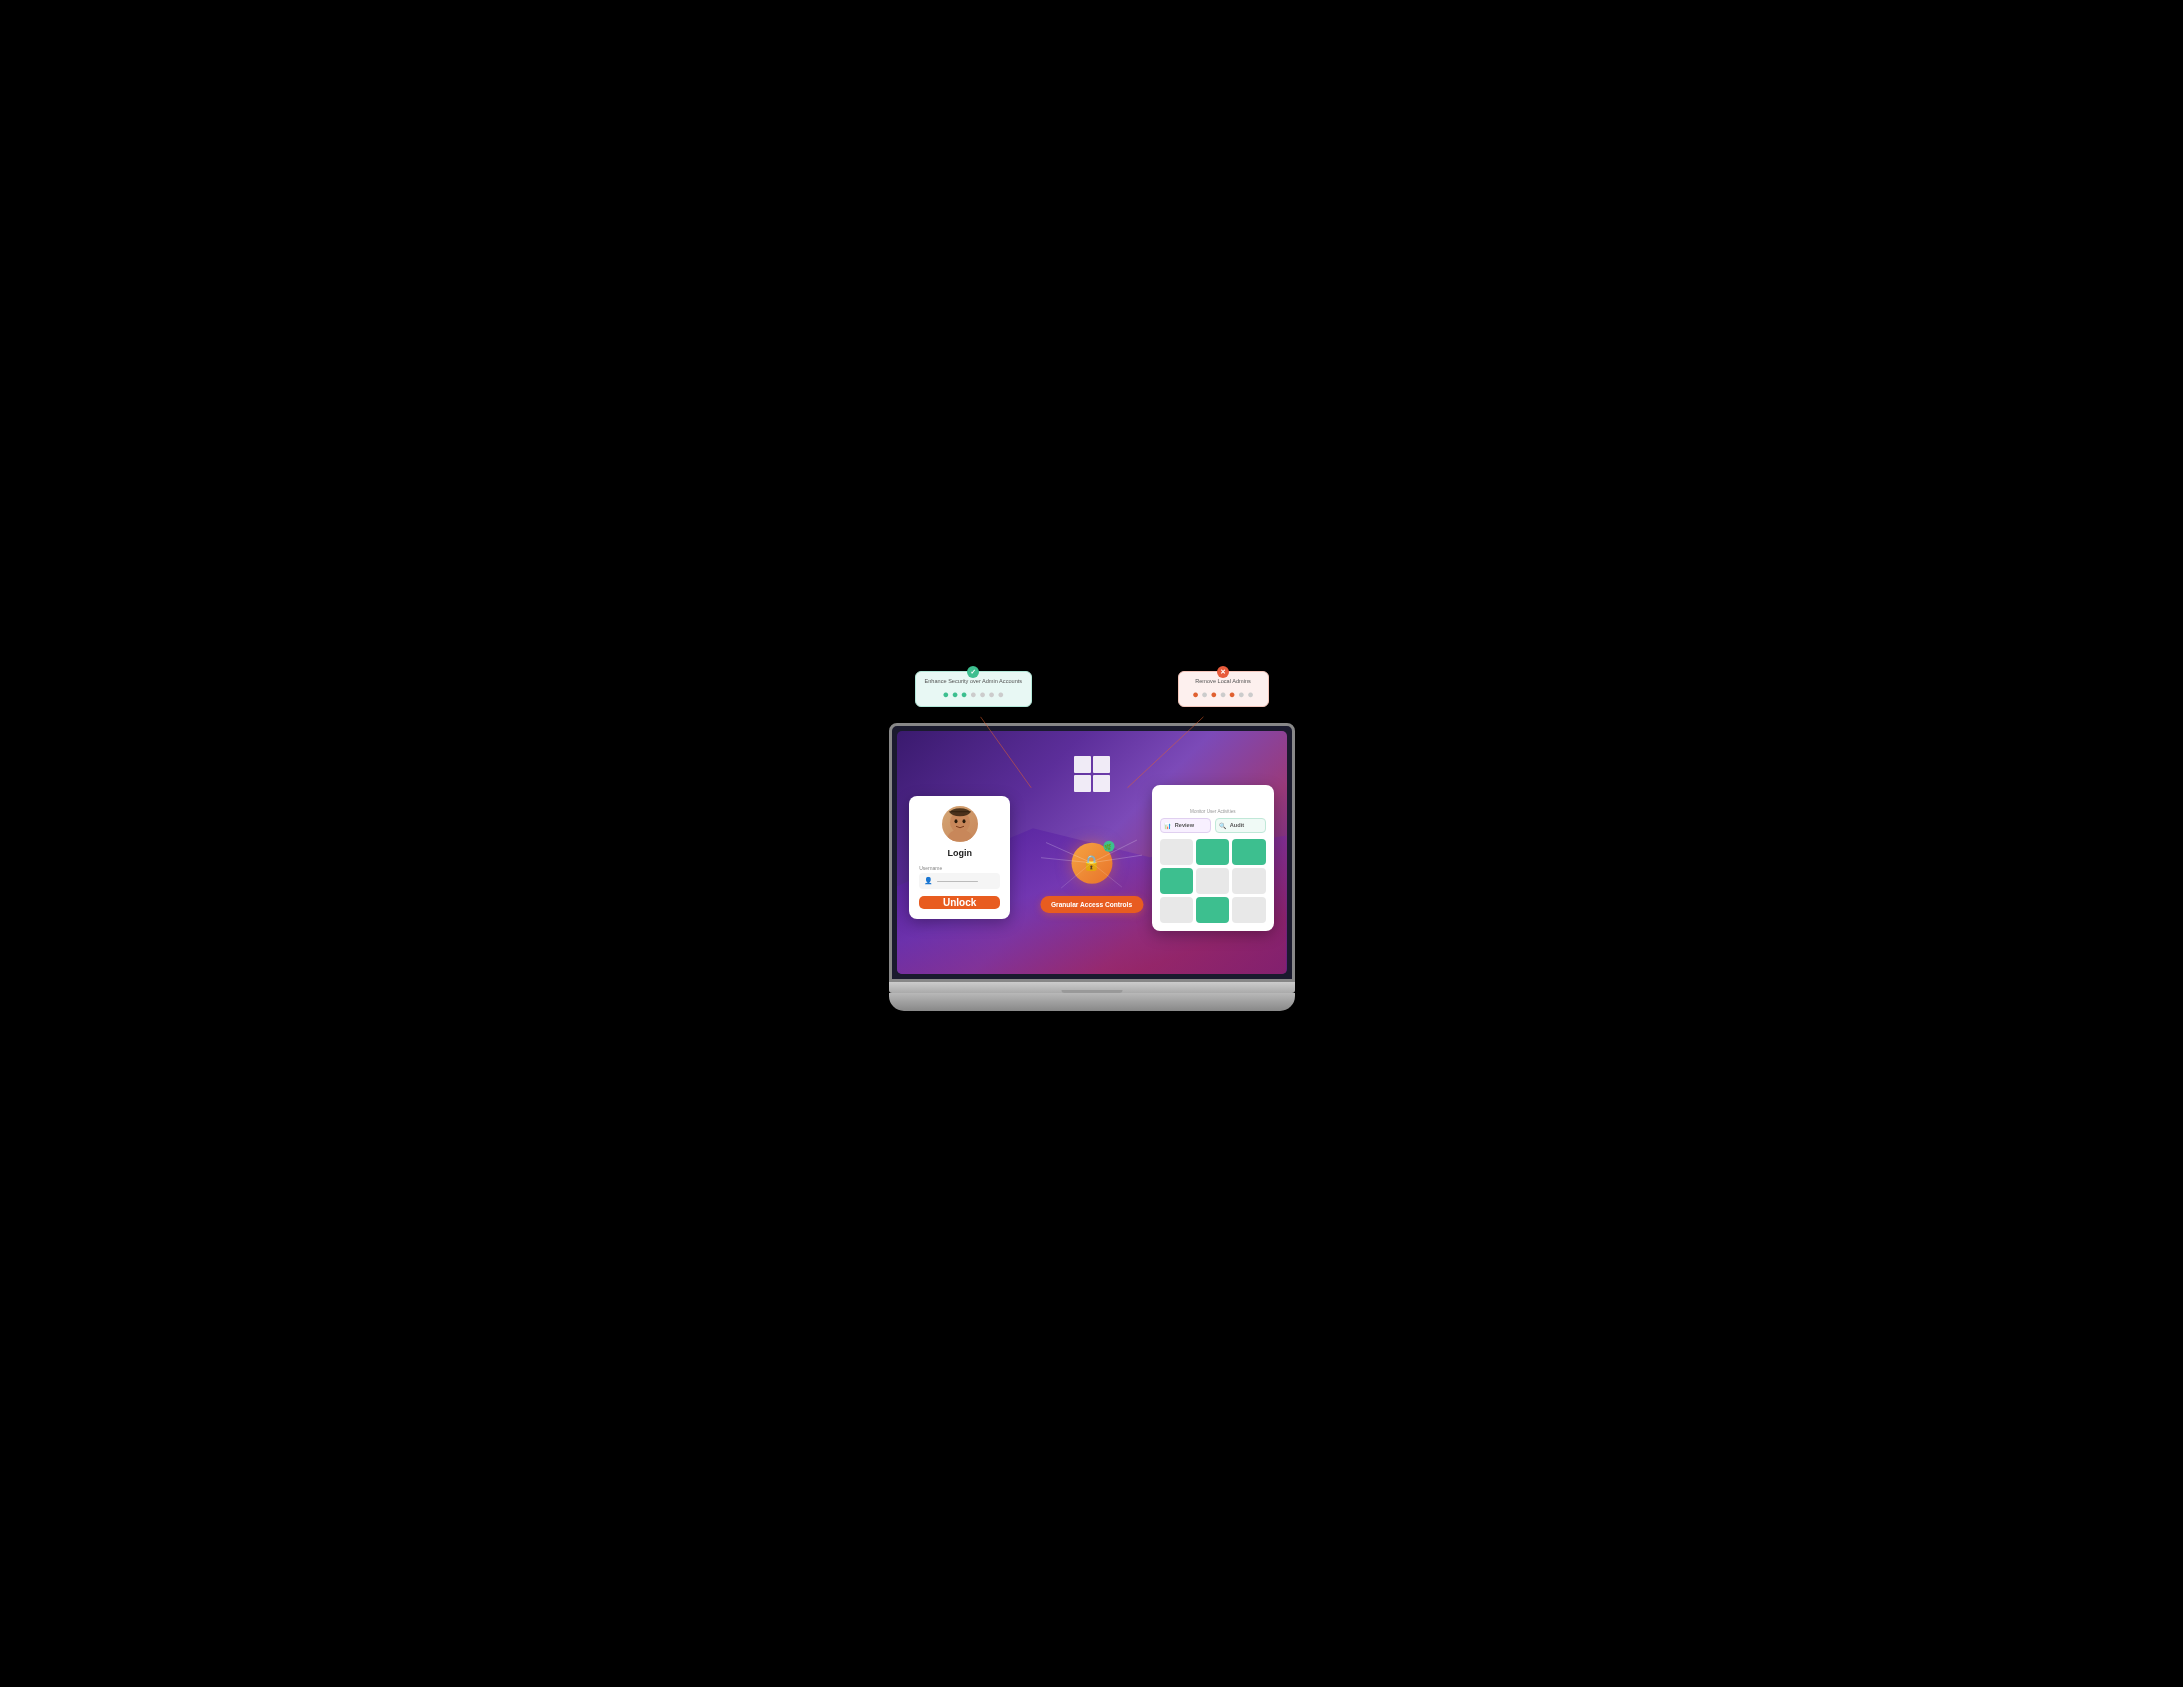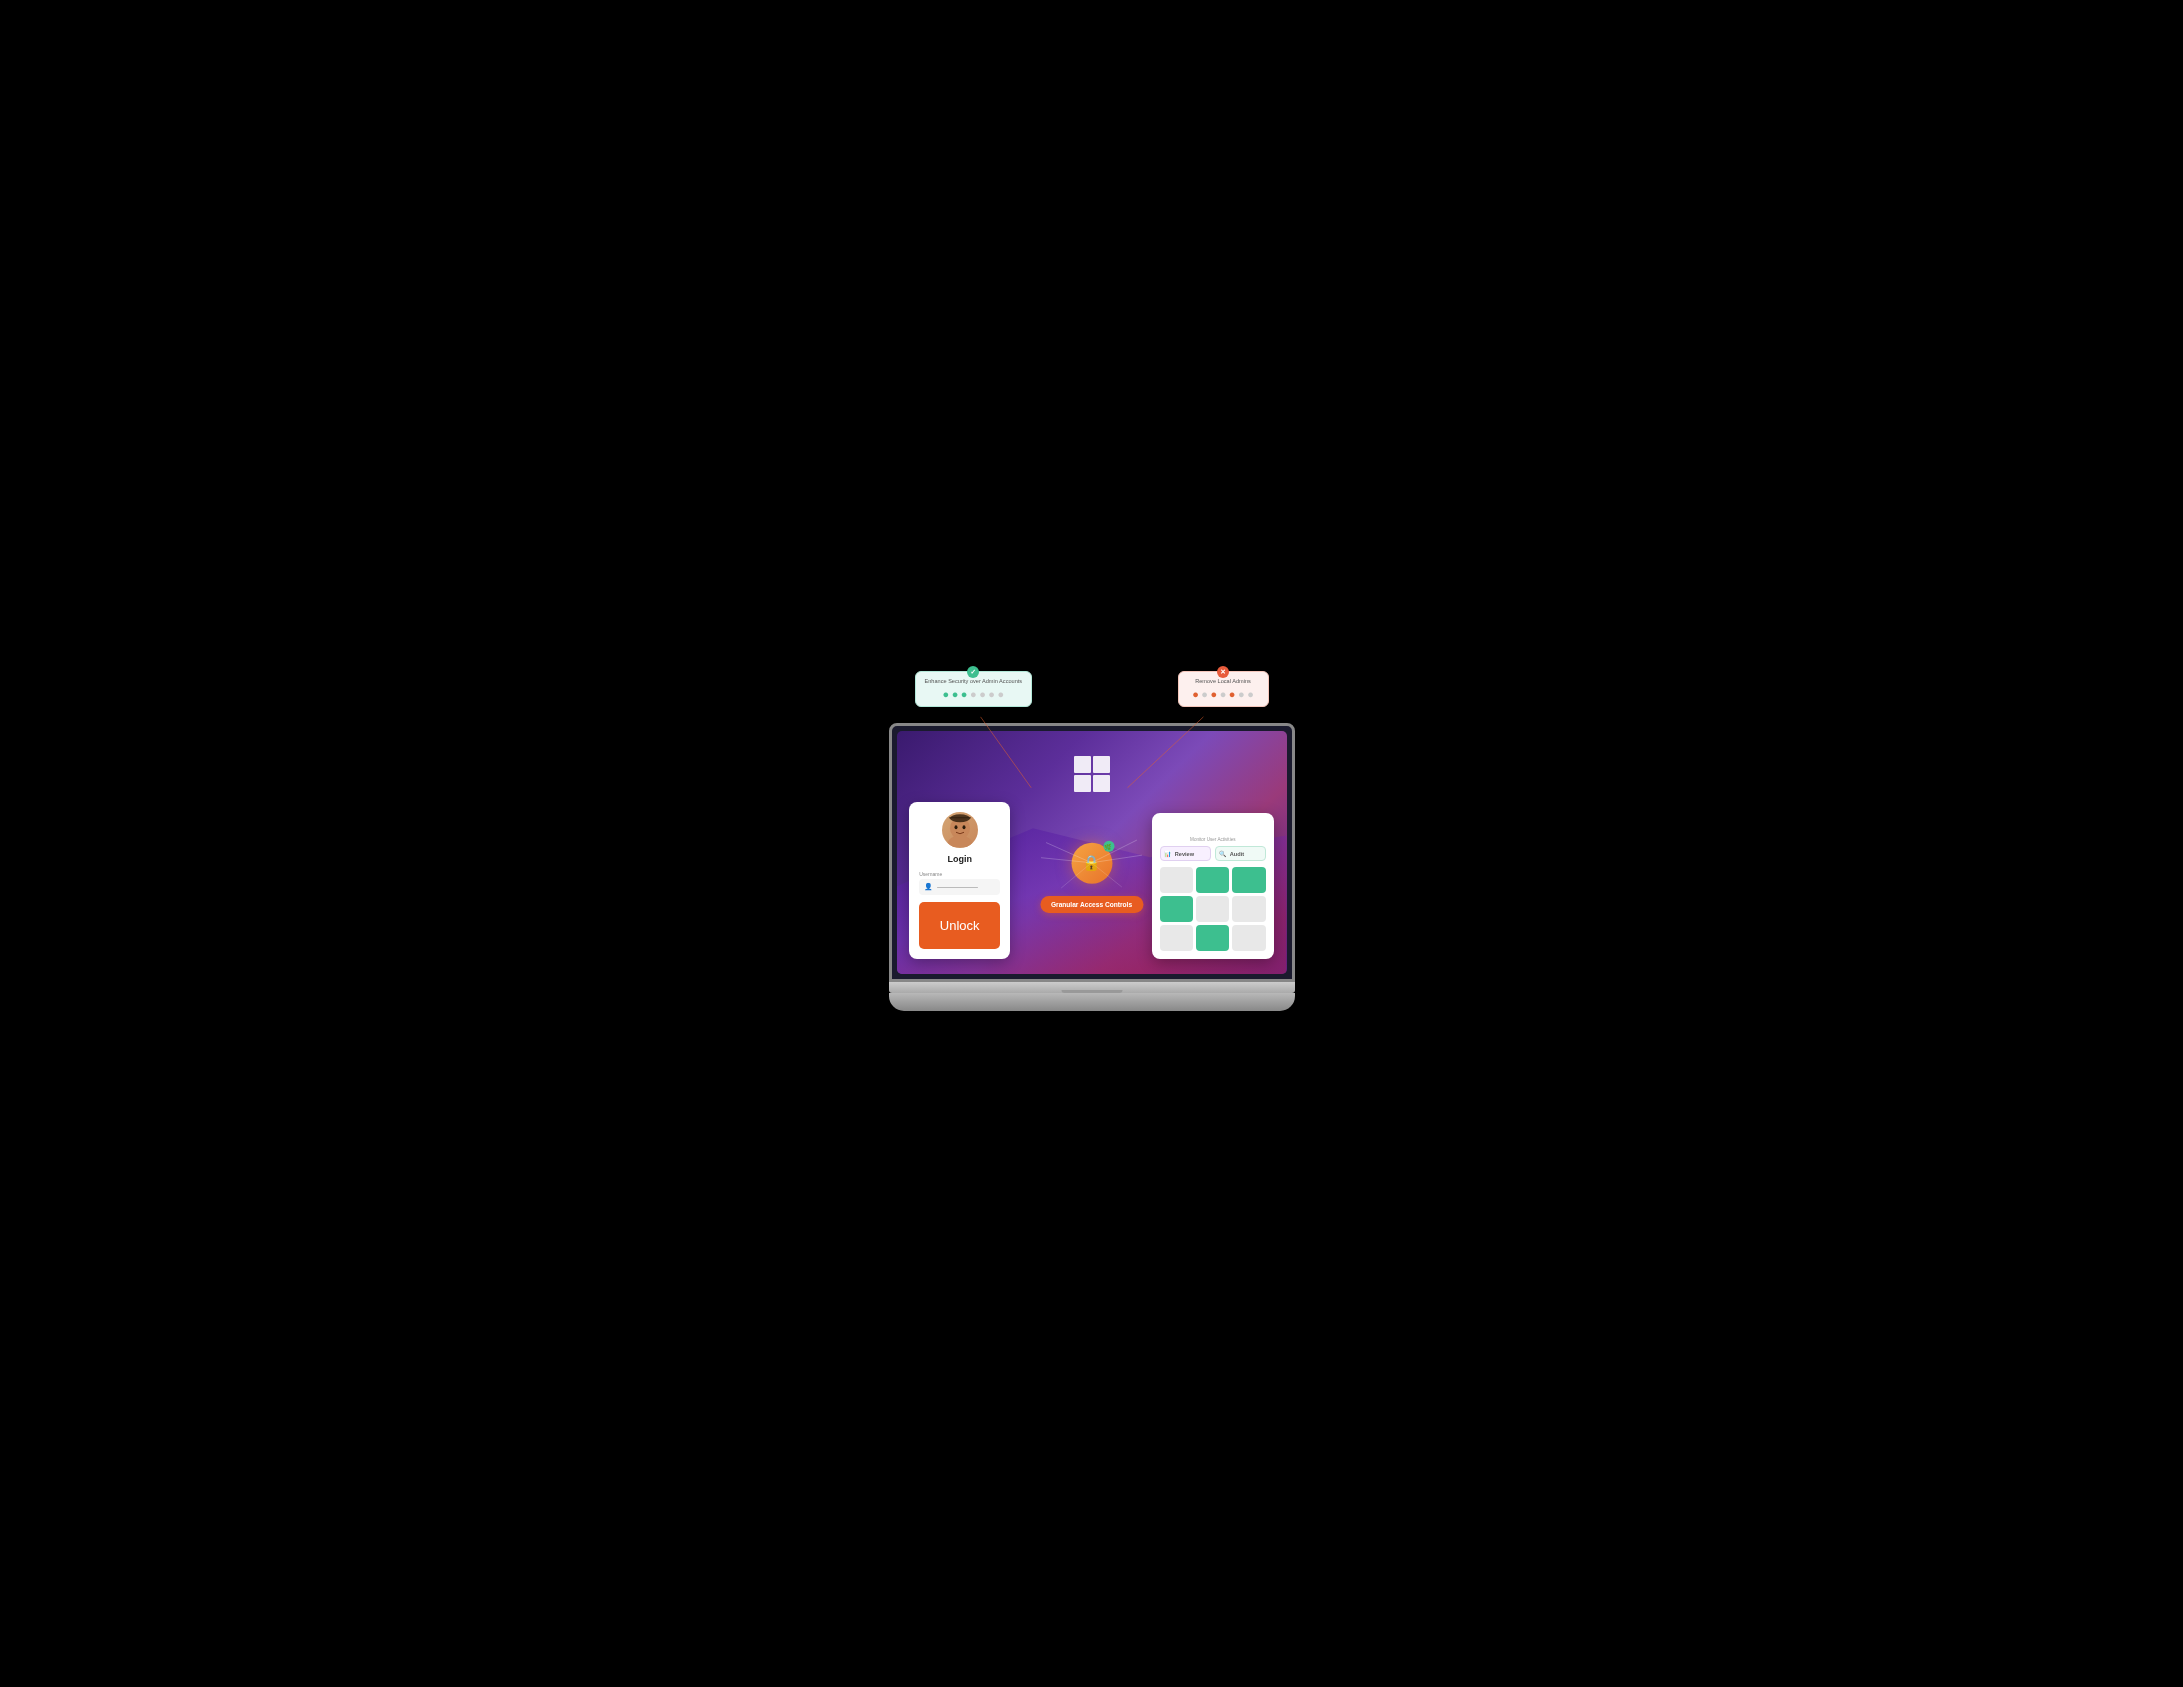--- a/index.html
+++ b/index.html
@@ -113,21 +113,21 @@
       box-shadow: 0 0 20px rgba(0,0,0,0.6);
     }
 
     .laptop-screen {
       background: linear-gradient(135deg, #3a1a6e 0%, #5c2e9a 30%, #7c4ab8 50%, #9a3a7a 70%, #4a2090 100%);
       border-radius: 5px;
       height: 243px;
       position: relative;
       overflow: hidden;
       display: flex;
-      align-items: flex-end;
+      align-items: center;
       padding: 15px 12.7px;
       gap: 10px;
     }
 
     
     .laptop-screen::before {
       content: '';
       position: absolute;
       bottom: 0;
       left: 0;
@@ -224,23 +224,23 @@
       height: 1px;
       background: #bbb;
       border-radius: 0.5px;
     }
 
     .unlock-btn {
       background: #e85c20;
       color: white;
       border: none;
       border-radius: 5px;
-      padding: 16px 20px;
-      font-size: 13px;
-      font-weight: 400;
+      padding: 1px 20px;
+      font-size: 10px;
+      font-weight: 700;
       cursor: pointer;
       width: 100%;
     }
 
     .lock-circle {
       width: 41px;
       height: 41px;
       border-radius: 50%;
       background: linear-gradient(135deg, #f5a442, #e8722a);
       display: flex;

